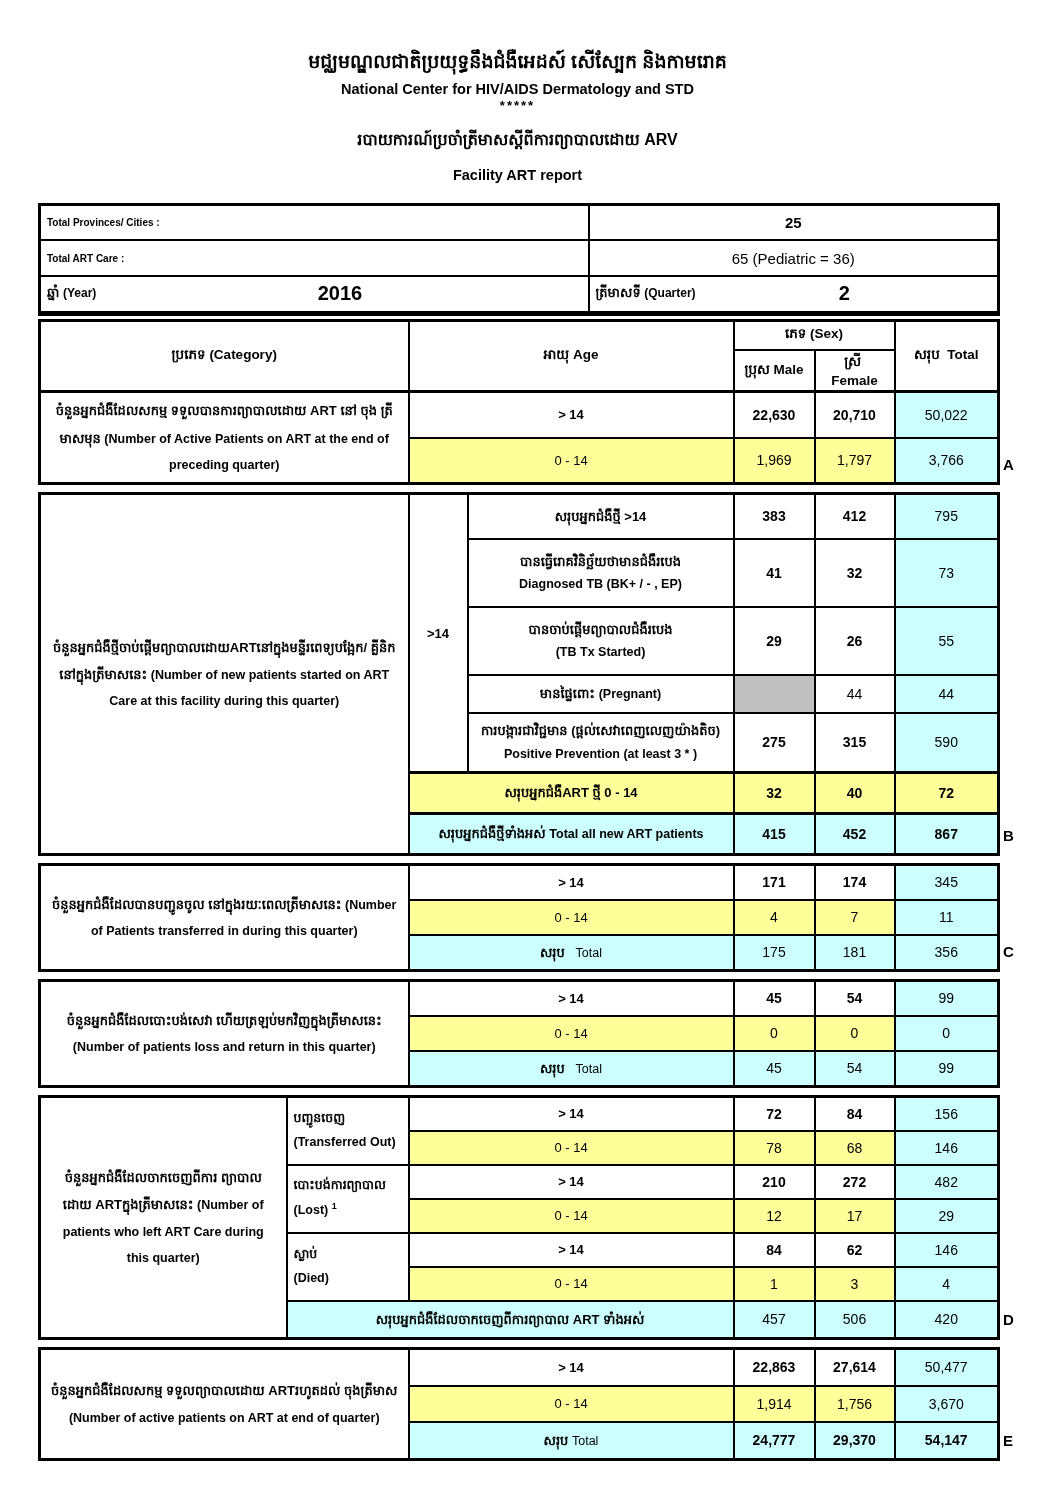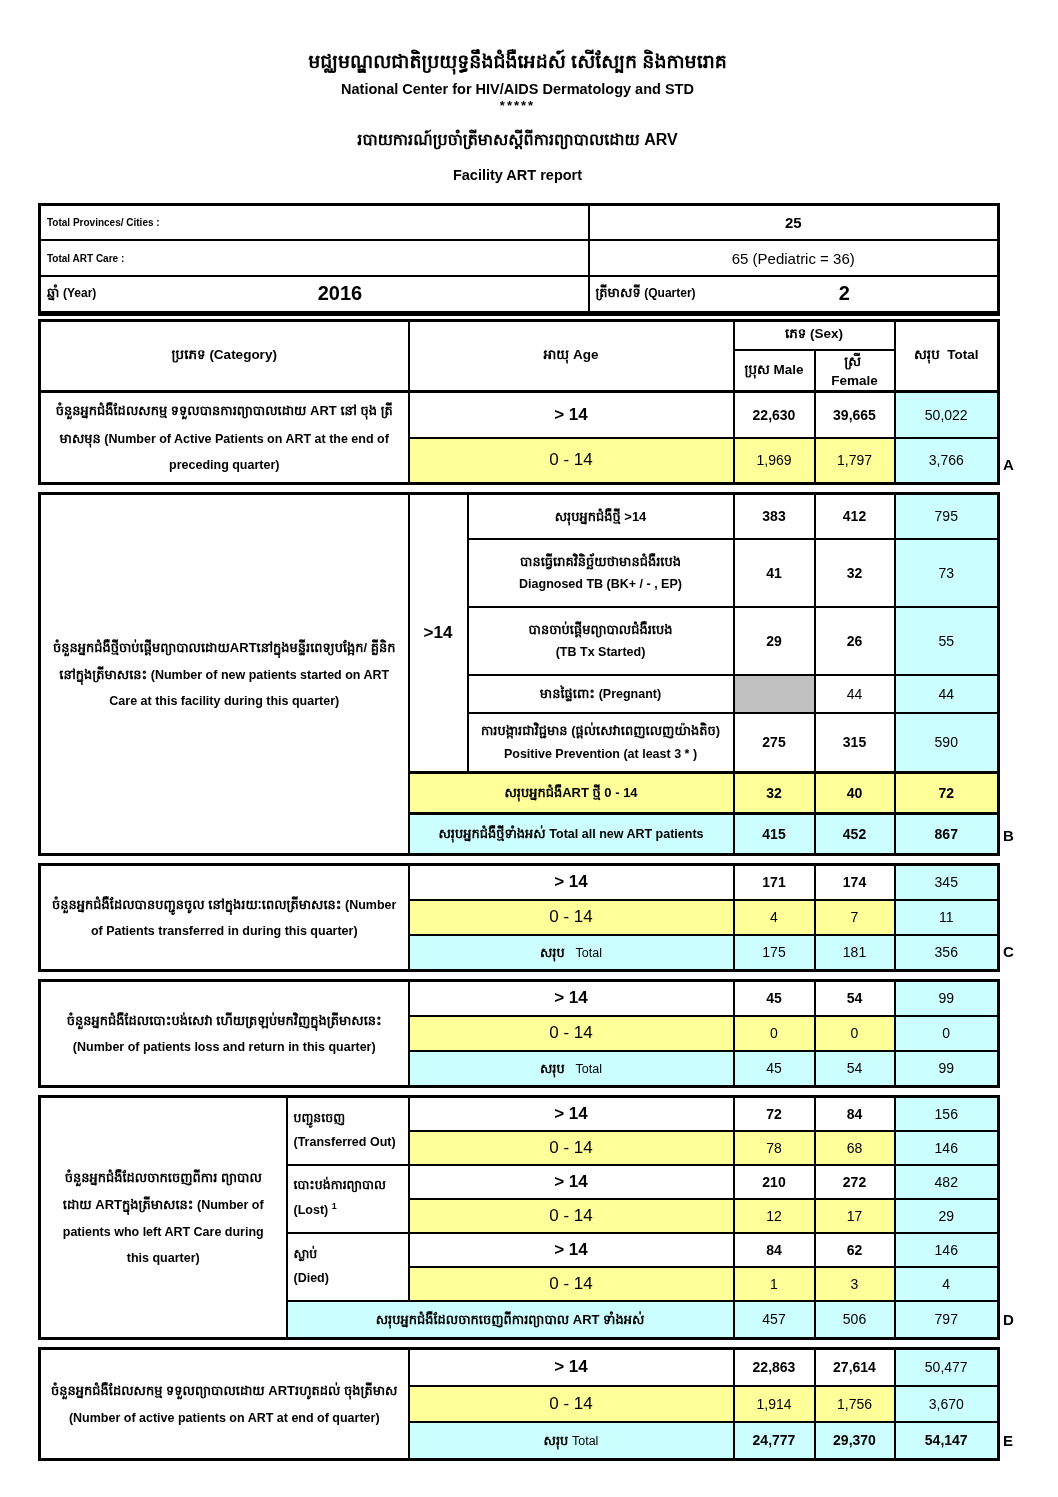--- a/index.html
+++ b/index.html
@@ -33,21 +33,21 @@
   .flexcell .bigval { flex:1; text-align:center; font-weight:bold; font-size:20px; }
 
   .section { position:relative; width:959px; margin-bottom:7px; }
   .letter { position:absolute; left:965px; bottom:12px; font-weight:bold; font-size:15px; }
 
   td.hdr { font-weight:bold; font-size:13.5px; }
   td.cat { font-weight:bold; font-size:12.5px; line-height:2.1; padding:4px 10px; }
   td.cat .kh { font-size:13px; }
   td.cat .en { font-size:12.5px; }
   td.subcat { text-align:left; font-weight:bold; font-size:12.5px; line-height:1.9; padding-left:6px; }
-  td.age { font-size:17px; }
+  td.age { font-size:13px; }
   td.num { font-size:14px; }
   td.rowlbl { font-size:13px; line-height:1.8; }
   td.rowlbl .kh { font-weight:bold; font-size:13px; display:block; }
   td.rowlbl .en { font-weight:bold; font-size:12.5px; display:block; }
   td.rowlbl.oneline .kh, td.rowlbl.oneline .en { display:inline;text-align:right; }
 
   .b { font-weight:bold; }
   .yellow { background:#FFFF99; }
   .cyan   { background:#CCFFFF; }
   .gray   { background:#C0C0C0; }
@@ -115,21 +115,21 @@
           <td rowspan="2" class="hdr"><span>សរុប</span>&nbsp; <span>Total</span></td>
         </tr>
         <tr style="height:36px">
           <td class="hdr"><span>ប្រុស</span> <span>Male</span></td>
           <td class="hdr"><span>ស្រី</span>&nbsp; <span>Female</span></td>
         </tr>
         <tr style="height:46px">
           <td rowspan="2" class="cat thick-top"><span class="kh">ចំនួនអ្នកជំងឺដែលសកម្ម ទទួលបានការព្យាបាលដោយ ART នៅ ចុង ត្រីមាសមុន</span> <span class="en">(Number of Active Patients on ART at the end of preceding quarter)</span></td>
           <td class="age b thick-top">&gt; 14</td>
           <td class="num b thick-top">22,630</td>
-          <td class="num b thick-top">39,665</td>
+          <td class="num b thick-top">20,710</td>
           <td class="num cyan thick-top">50,022</td>
         </tr>
         <tr style="height:46px">
           <td class="age yellow">0 - 14</td>
           <td class="num yellow">1,969</td>
           <td class="num yellow">1,797</td>
           <td class="num cyan">3,766</td>
         </tr>
       </tbody>
     </table>
@@ -329,21 +329,21 @@
         <tr style="height:34px">
           <td class="age yellow">0 - 14</td>
           <td class="num yellow">1</td>
           <td class="num yellow">3</td>
           <td class="num cyan">4</td>
         </tr>
         <tr style="height:38px">
           <td colspan="2" class="rowlbl oneline cyan"><span class="kh">សរុបអ្នកជំងឺដែលចាកចេញពីការព្យាបាល ART ទាំងអស់</span></td>
           <td class="num cyan">457</td>
           <td class="num cyan">506</td>
-          <td class="num cyan">797</td>
+          <td class="num cyan">420</td>
         </tr>
       </tbody>
     </table>
     <span class="letter">D</span>
   </div>
 
   <div class="section">
     <table>
       <colgroup>
           <col style="width:369px">

